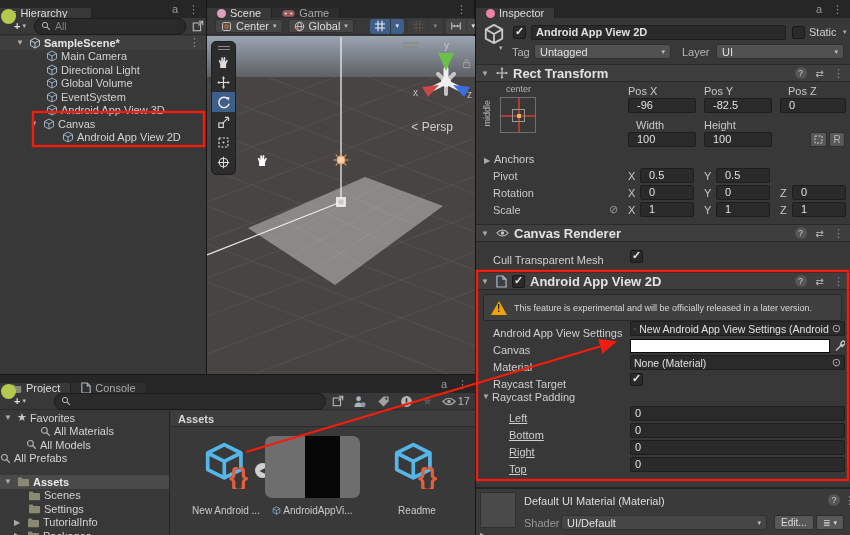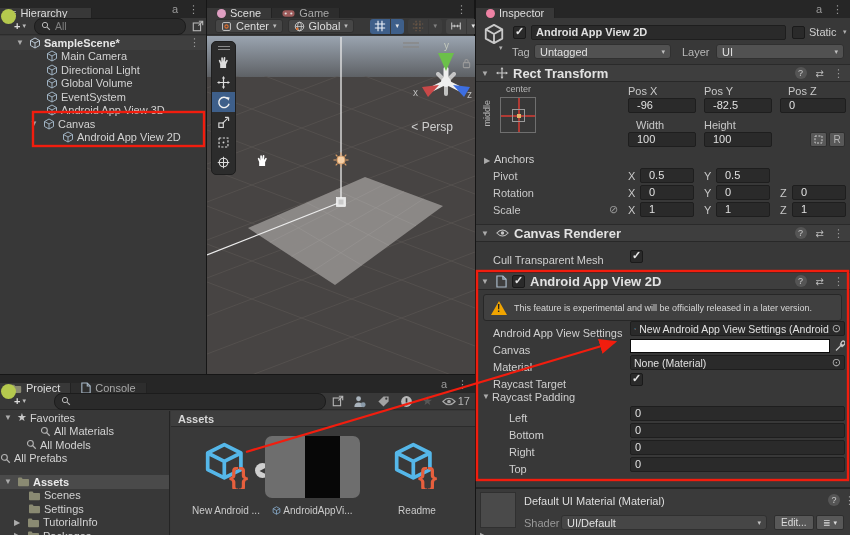--- a/index.html
+++ b/index.html
@@ -48,21 +48,21 @@
           font-size:11px; white-space:nowrap; }
   .ic { flex:0 0 auto; }
   
   .chead { position:absolute; left:0; right:0; height:18px; background:#3e3e3e;
            border-top:1px solid #2a2a2a; border-bottom:1px solid #282828;
            display:flex; align-items:center; gap:5px; padding:0 6px 0 5px; }
   .chead .title { font-weight:bold; color:#e2e2e2; font-size:13px; }
   .chead .right { margin-left:auto; display:flex; align-items:center; gap:9px; }
   .irow { display:flex; align-items:center; padding:0 5px 0 17px; }
   .irow .lbl { flex:0 0 137px; color:#cfcfcf;margin-top:8px; }
-  .irow.sub .lbl { flex:0 0 121px; }
+  .irow.sub .lbl { flex:0 0 121px;text-decoration:underline; }
   .objfld { flex:1; display:flex; align-items:center; gap:3px; background:#2a2a2a;
             border:1px solid #1e1e1e; border-radius:2px; height:15px; padding:0 3px;
             font-size:10.5px; color:#e0e0e0; white-space:nowrap; overflow:hidden; }
   .objfld .pick { margin-left:auto; color:#b5b5b5; font-size:11px; }
   .axlbl { color:#c8c8c8; }
   .posfld { position:absolute; height:15px;padding-left:8px; }
   .poslbl { position:absolute; color:#c8c8c8; font-size:11px; }
   
   .aw { position:absolute; width:36px; height:36px; border:1px solid #6f6f6f; }
   .aw .h { position:absolute; left:0; right:0; top:17px; height:1.5px; background:#b03a34; }

